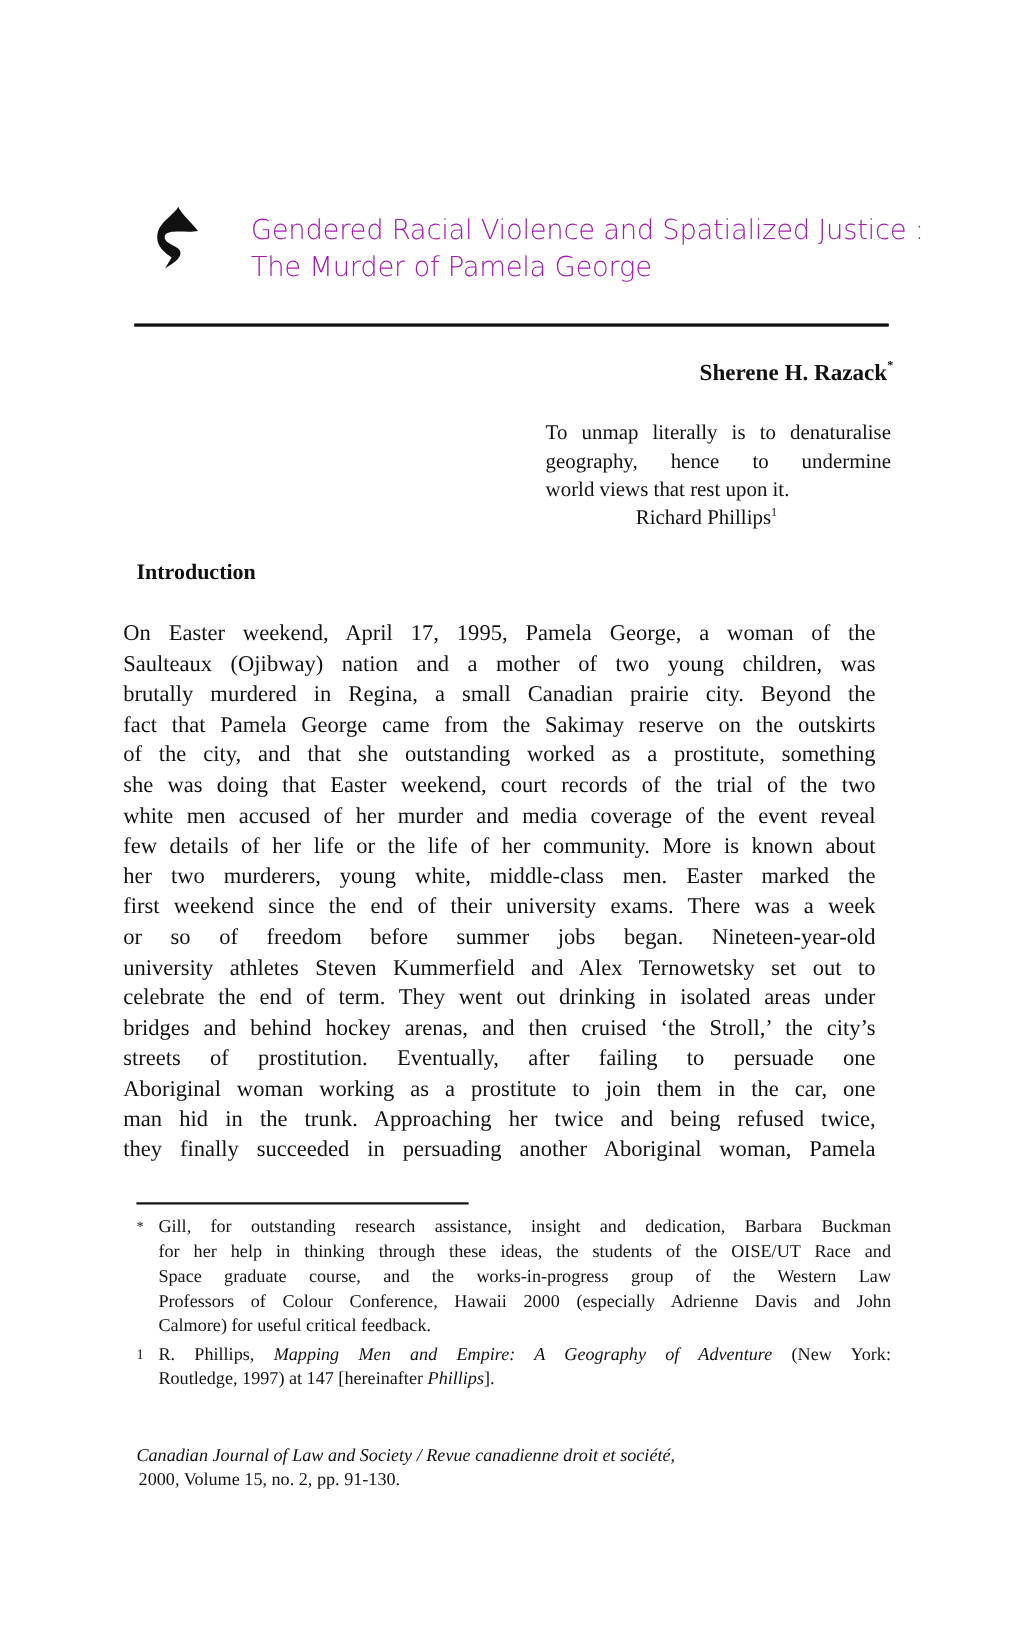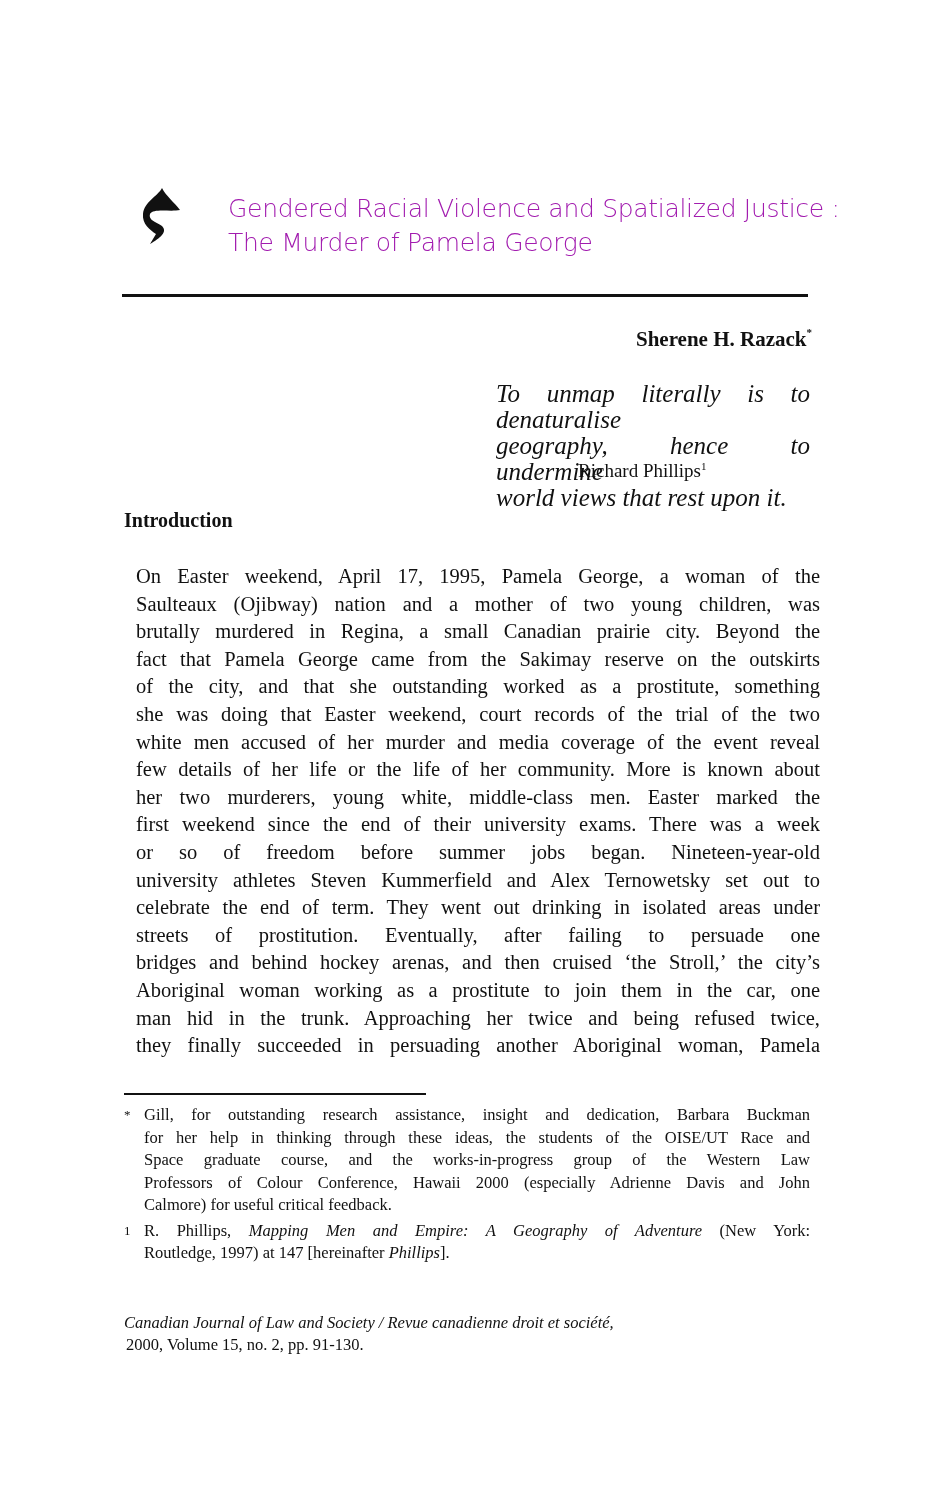--- a/index.html
+++ b/index.html
@@ -3,27 +3,27 @@
 <meta charset="utf-8">
 <style>
   html, body { margin: 0; padding: 0; background: #ffffff; }
   body { width: 930px; height: 1500px; position: relative; overflow: hidden; color: #111; font-family: "Liberation Serif", serif; }
   .logo { position: absolute; left: 140px; top: 186px; width: 44px; height: 60px; }
   .title { position: absolute; left: 228px; top: 192px; font-family: "DejaVu Sans", sans-serif; font-weight: 300; font-size: 25px; line-height: 34px; letter-spacing: -0.3px; color: #a21caf; }
   .title div { white-space: nowrap; }
   .rule { position: absolute; left: 122px; top: 294px; width: 686px; height: 3px; background: #111; }
   .author { position: absolute; right: 118px; top: 326px; font-weight: bold; font-size: 21px; white-space: nowrap; }
   .author sup { font-size: 11px; vertical-align: 10px; }
-  .epigraph { position: absolute; left: 496px; top: 381px; width: 314px; font-style: italic; font-size: 25px; line-height: 26px; text-align: justify; text-align-last: left; }
+  .epigraph { position: absolute; left: 496px; top: 381px; width: 314px; font-size: 19px; line-height: 26px; text-align: justify; text-align-last: left; }
   .epigraph .ln { display: block; text-align: justify; text-align-last: justify; }
   .epigraph .ln.last { text-align-last: left; }
   .epi-attr { position: absolute; left: 578px; top: 460px; font-size: 19px; white-space: nowrap; }
   .epi-attr sup { font-size: 11px; vertical-align: 7px; }
   .heading { position: absolute; left: 124px; top: 509px; font-weight: bold; font-size: 20px; }
-  .body-text { position: absolute; left: 136px; top: 563px; width: 684px; font-size: 20.5px; line-height: 27.6px; }
+  .body-text { position: absolute; left: 112px; top: 563px; width: 684px; font-size: 20.5px; line-height: 27.6px; }
   .body-text .ln { display: block; text-align: justify; text-align-last: justify; white-space: nowrap; overflow: hidden; height: 27.6px; }
   .fn-rule { position: absolute; left: 124px; top: 1093px; width: 302px; height: 2px; background: #111; }
   .footnotes { position: absolute; left: 124px; top: 1104px; width: 686px; font-size: 16.5px; line-height: 22.5px; }
   .fn { position: relative; padding-left: 20px; margin-bottom: 3px; }
   .fn .mark { position: absolute; left: 0; top: 0; font-size: 13px; }
   .fn .ln { display: block; text-align: justify; text-align-last: justify; white-space: nowrap; }
   .fn .ln.last { text-align-last: left; }
   .journal { position: absolute; left: 124px; top: 1312px; font-size: 16.5px; line-height: 22px; }
   .journal .name { font-style: italic; display: block; }
   .journal .details { display: block; padding-left: 2px; }
@@ -65,22 +65,22 @@
   <span class="ln">fact that Pamela George came from the Sakimay reserve on the outskirts</span>
   <span class="ln">of the city, and that she outstanding worked as a prostitute, something</span>
   <span class="ln">she was doing that Easter weekend, court records of the trial of the two</span>
   <span class="ln">white men accused of her murder and media coverage of the event reveal</span>
   <span class="ln">few details of her life or the life of her community. More is known about</span>
   <span class="ln">her two murderers, young white, middle-class men. Easter marked the</span>
   <span class="ln">first weekend since the end of their university exams. There was a week</span>
   <span class="ln">or so of freedom before summer jobs began. Nineteen-year-old</span>
   <span class="ln">university athletes Steven Kummerfield and Alex Ternowetsky set out to</span>
   <span class="ln">celebrate the end of term. They went out drinking in isolated areas under</span>
+  <span class="ln">bridges and behind hockey arenas, and then cruised ‘the Stroll,’ the city’s</span>
   <span class="ln">streets of prostitution. Eventually, after failing to persuade one</span>
-  <span class="ln">bridges and behind hockey arenas, and then cruised ‘the Stroll,’ the city’s</span>
   <span class="ln">Aboriginal woman working as a prostitute to join them in the car, one</span>
   <span class="ln">man hid in the trunk. Approaching her twice and being refused twice,</span>
   <span class="ln">they finally succeeded in persuading another Aboriginal woman, Pamela</span>
 </div>
 
 <div class="fn-rule"></div>
 
 <div class="footnotes">
   <div class="fn">
     <span class="mark">*</span>

